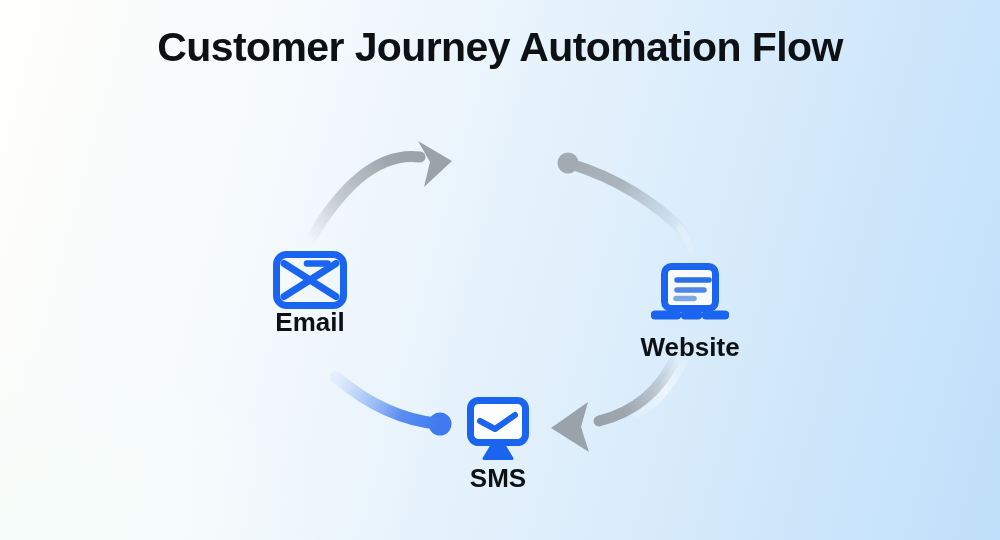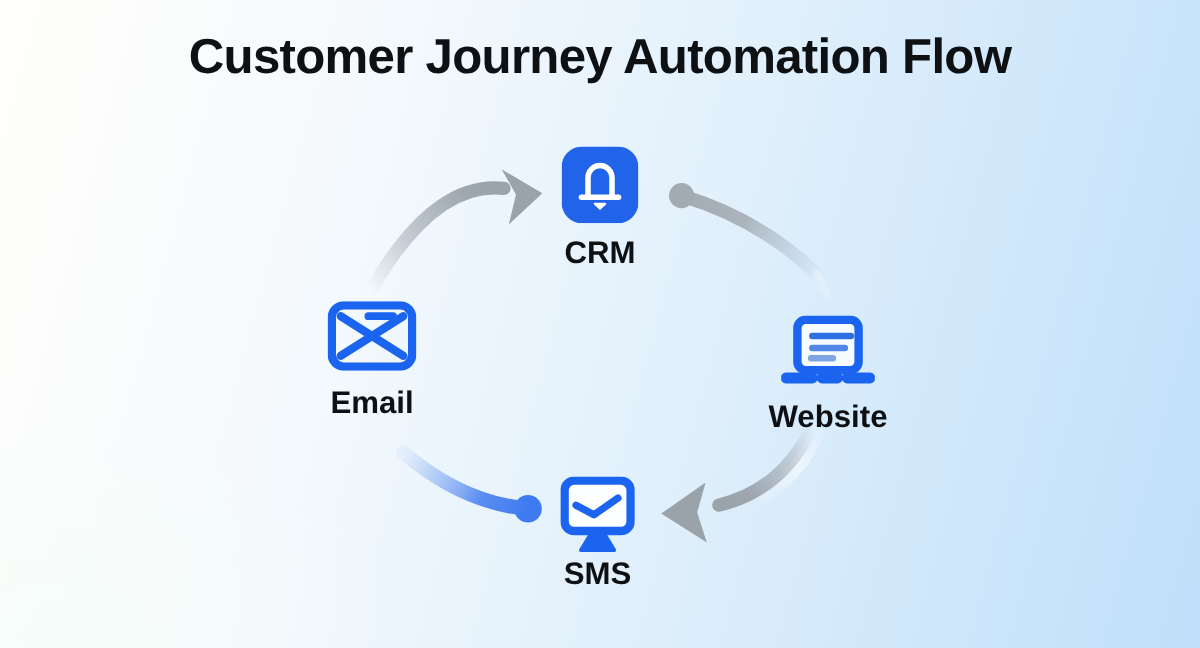--- a/index.html
+++ b/index.html
@@ -19,21 +19,21 @@
     color:#0e1114;
   }
   .arrows{position:absolute;left:0;top:0;width:1000px;height:540px;}
   .node{position:absolute;display:flex;flex-direction:column;align-items:center;}
   .node-label{font-weight:bold;color:#0e1114;font-size:26px;line-height:1;}
   .node-crm{left:430px;top:122px;width:140px;}
   .node-crm .node-label{margin-top:11px;}
   .node-website{left:620px;top:263px;width:140px;}
   .node-website .node-label{margin-top:13px;}
   .node-email{left:240px;top:251px;width:140px;}
-  .node-email .node-label{margin-top:13px;}
+  .node-email .node-label{}
   .node-sms{left:428px;top:397px;width:140px;}
   .node-sms .node-label{margin-top:2px;}
 </style>
 </head>
 <body>
 
 <div class="stage">
 
   <h1 class="title">Customer Journey Automation Flow</h1>
 
@@ -101,29 +101,20 @@
       <path d="M 588,402 L 551,428 L 589,452 L 581,427 Z" fill="#9aa2aa"></path>
     </g>
 
     <g>
       <path d="M 314,348 Q 322,374 346,398" fill="none" stroke="url(#gGhost4)" stroke-width="13" stroke-linecap="round"></path>
       <circle cx="440" cy="424" r="11.5" fill="#3e7bf0"></circle>
       <path d="M 336,377 Q 385,419 440,424" fill="none" stroke="url(#gMain4)" stroke-width="12" stroke-linecap="round"></path>
     </g>
   </svg>
 
-  <div class="node node-crm">
-    <svg width="64" height="64" viewBox="0 0 64 64" xmlns="http://www.w3.org/2000/svg">
-      <rect x="0" y="0" width="64" height="64" rx="17" fill="#2164e9"></rect>
-      <path d="M22,40 V26 a10,10 0 0 1 20,0 V40" fill="none" stroke="#ffffff" stroke-width="4.6" stroke-linecap="round" stroke-linejoin="round"></path>
-      <path d="M16.5,42.3 H47.5" fill="none" stroke="#ffffff" stroke-width="4.6" stroke-linecap="round"></path>
-      <path d="M27.5,47.8 L32,52 L36.5,47.8 Z" fill="#ffffff" stroke="#ffffff" stroke-width="1.5" stroke-linejoin="round"></path>
-    </svg>
-    <div class="node-label">CRM</div>
-  </div>
 
   <div class="node node-website">
     <svg width="78" height="58" viewBox="0 0 78 58" xmlns="http://www.w3.org/2000/svg">
       <rect x="13.5" y="3.5" width="51" height="42" rx="7" fill="rgba(252,254,255,0.85)" stroke="#1b64ef" stroke-width="7"></rect>
       <path d="M26,17 H58" stroke="#2e6fe2" stroke-width="5.5" stroke-linecap="round"></path>
       <path d="M26,27 H53" stroke="#4f86e8" stroke-width="5.5" stroke-linecap="round"></path>
       <path d="M25,35.5 H43" stroke="#7fa6e2" stroke-width="5.5" stroke-linecap="round"></path>
       <path d="M4,52 H26" stroke="#1b64ef" stroke-width="9" stroke-linecap="round"></path>
       <path d="M34,52 H47" stroke="#1b64ef" stroke-width="9" stroke-linecap="round"></path>
       <path d="M55,52 H74" stroke="#1b64ef" stroke-width="9" stroke-linecap="round"></path>

